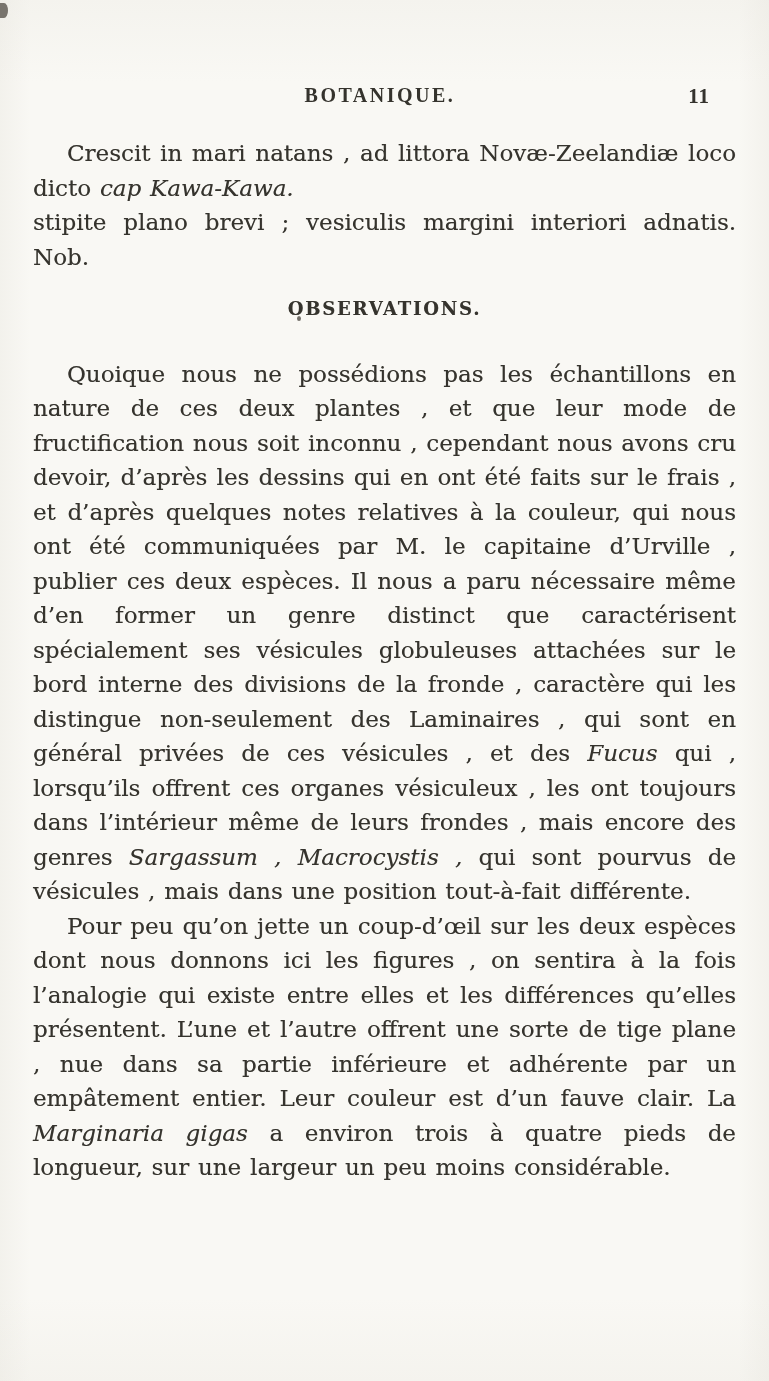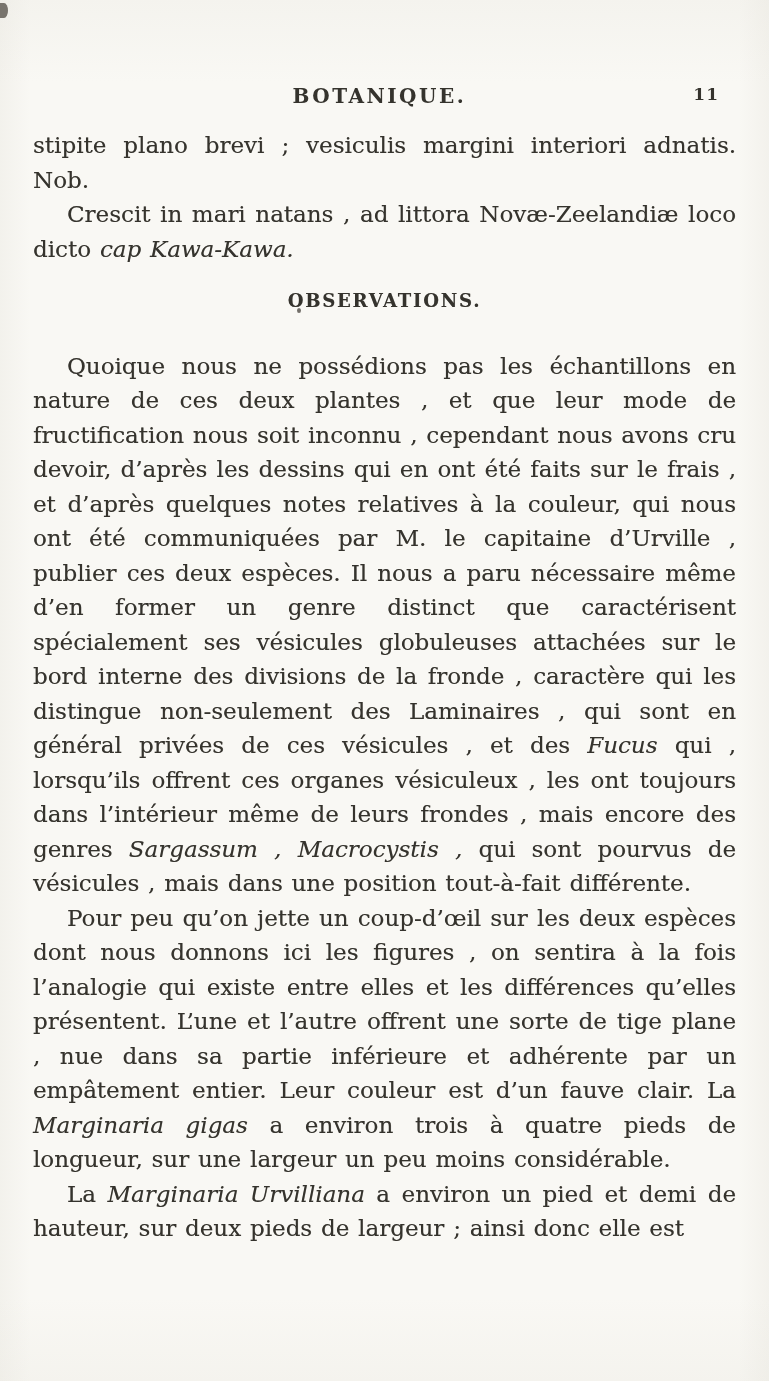--- a/index.html
+++ b/index.html
@@ -30,36 +30,37 @@
       top: 3px;
       width: 8px;
       height: 15px;
       background: #5a554d;
       border-radius: 0 70% 70% 0;
       opacity: 0.8;
     }
     .page-header {
       position: relative;
       height: 32px;
-      margin-bottom: 12px;
+      margin-bottom: 20px;
+      font-family: Liberation Serif, serif;
     }
     .running-title {
       position: absolute;
       left: 50%;
       transform: translateX(-53%);
       top: 0;
       font-size: 20px;
       letter-spacing: 2.5px;
       font-weight: 600;
     }
     .page-number {
       position: absolute;
-      right: 17px;
+      right: 26px;
       top: 0;
-      font-size: 17px;
+      font-size: 21px;
       font-weight: 600;
       letter-spacing: 1px;
     }
     .text-body {
       font-size: 23px;
       line-height: 34.5px;
       text-align: justify;
       text-shadow: 0.25px 0.25px 0.35px rgba(53, 51, 45, 0.45);
     }
     .para {
@@ -94,20 +95,19 @@
 </head>
 <body style="background: rgb(249, 248, 244);">
 
 <div class="scan-page" style="color: rgb(53, 51, 45);">
   <div class="corner-smudge"></div>
   <header class="page-header">
     <span class="running-title">BOTANIQUE.</span>
     <span class="page-number">11</span>
   </header>
   <main class="text-body">
+      <p class="para indent"><span class="rm">Crescit in mari natans , ad littora Novæ-Zeelandiæ loco dicto </span><span class="it">cap Kawa-Kawa.</span></p>
       <p class="para"><span class="rm">stipite plano brevi ; vesiculis margini interiori adnatis. Nob.</span></p>
-      <p class="para indent"><span class="rm">Crescit in mari natans , ad littora Novæ-Zeelandiæ loco dicto </span><span class="it">cap Kawa-Kawa.</span></p>
       <div class="section-heading"><span class="heading-dot"></span><span>OBSERVATIONS.</span></div>
       <p class="para indent"><span class="rm">Quoique nous ne possédions pas les échantillons en nature de ces deux plantes , et que leur mode de fructification nous soit inconnu , cependant nous avons cru devoir, d’après les dessins qui en ont été faits sur le frais , et d’après quelques notes relatives à la couleur, qui nous ont été communiquées par M. le capitaine d’Urville , publier ces deux espèces. Il nous a paru nécessaire même d’en former un genre distinct que caractérisent spécialement ses vésicules globuleuses attachées sur le bord interne des divisions de la fronde , caractère qui les distingue non-seulement des Laminaires , qui sont en général privées de ces vésicules , et des </span><span class="it">Fucus</span><span class="rm"> qui , lorsqu’ils offrent ces organes vésiculeux , les ont toujours dans l’intérieur même de leurs frondes , mais encore des genres </span><span class="it">Sargassum , Macrocystis ,</span><span class="rm"> qui sont pourvus de vésicules , mais dans une position tout-à-fait différente.</span></p>
       <p class="para indent"><span class="rm">Pour peu qu’on jette un coup-d’œil sur les deux espèces dont nous donnons ici les figures ,  on sentira à la fois l’analogie qui existe entre elles et les différences qu’elles présentent. L’une et l’autre offrent une sorte de tige plane , nue dans sa partie inférieure et adhérente par un empâtement entier. Leur couleur est d’un fauve clair. La </span><span class="it">Marginaria gigas</span><span class="rm"> a environ trois à quatre pieds de longueur, sur une largeur un peu moins considérable.</span></p>
-      <p class="para indent"><span class="rm">La </span><span class="it">Marginaria Urvilliana</span><span class="rm"> a environ un pied et demi de hauteur, sur deux pieds de largeur ; ainsi donc elle est</span></p>
     </main>
 </div>
 
 </body></html>

